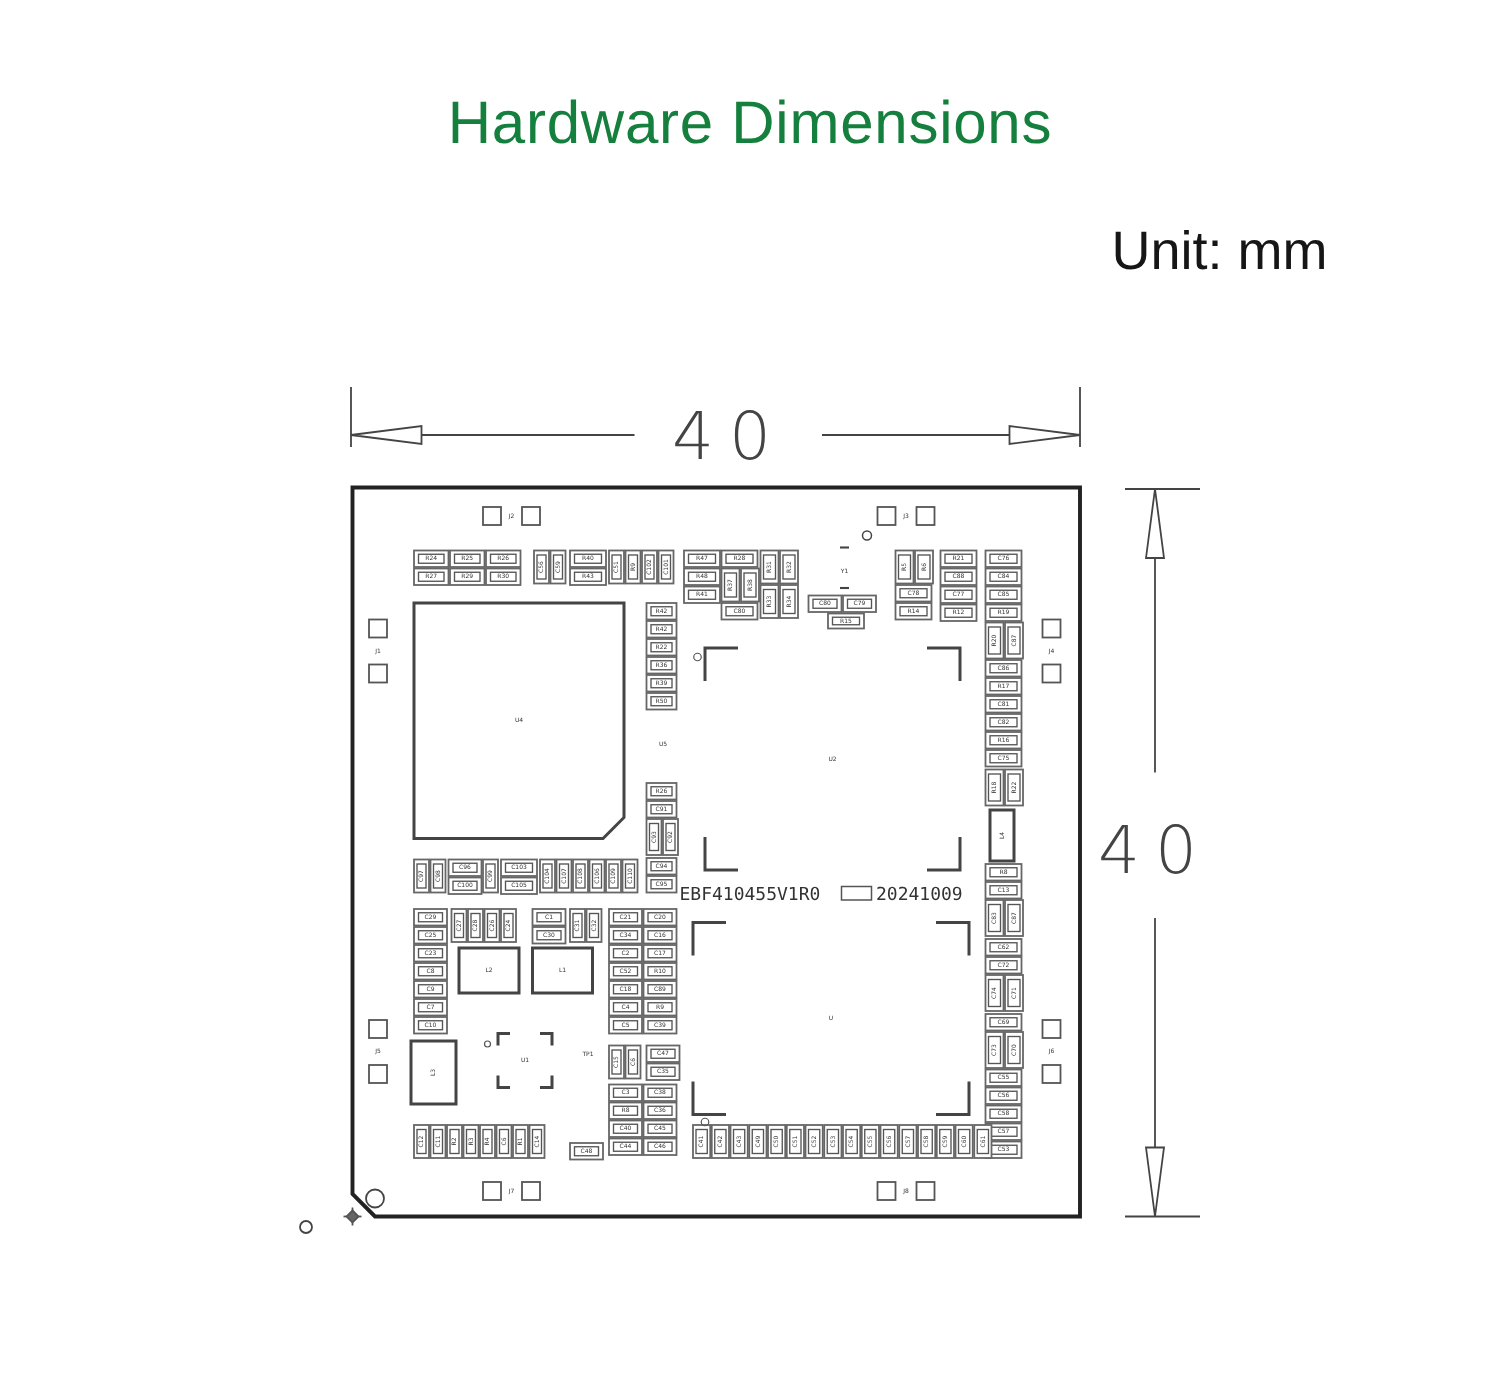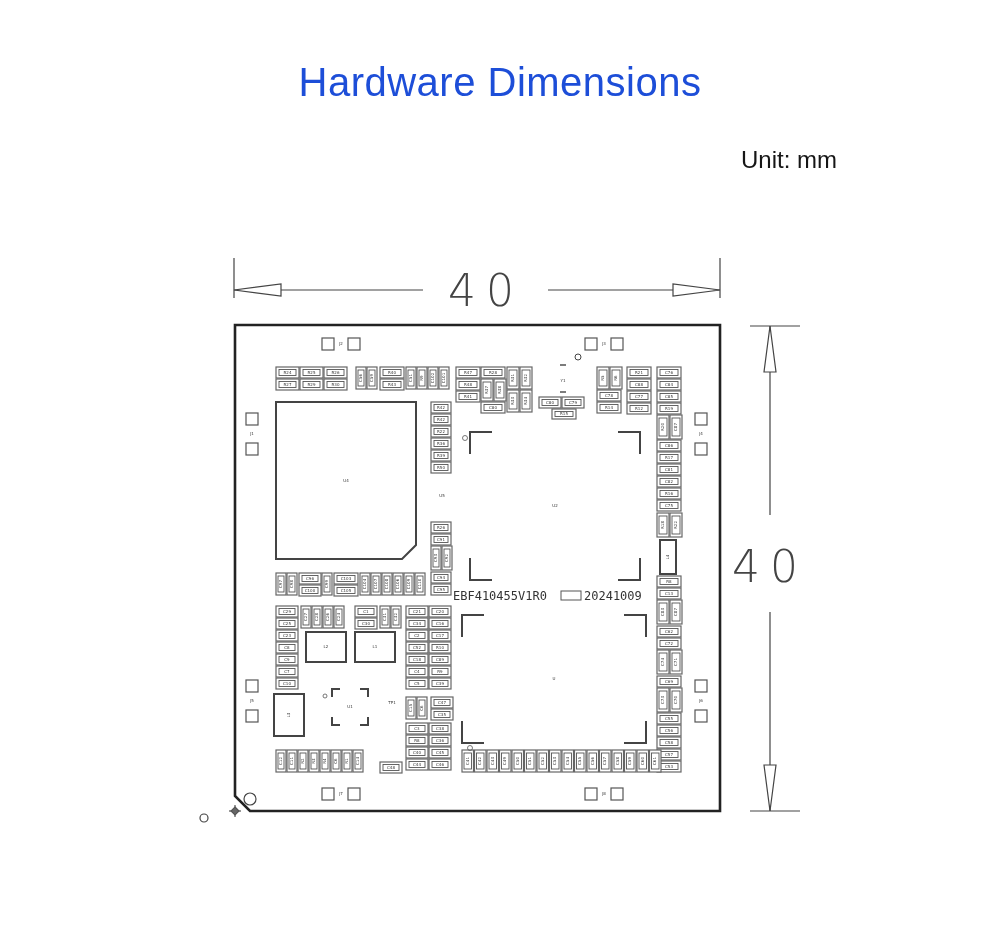--- a/index.html
+++ b/index.html
@@ -1,18 +1,18 @@
 <!DOCTYPE html>
 <html><head>
   <meta charset="utf-8">
   <style>
     html, body { margin: 0; padding: 0; background: #ffffff; }
     body { width: 1000px; height: 926px; position: relative; overflow: hidden; font-family: "DejaVu Sans", sans-serif; color: #111; }
-    .title { position: absolute; top: 60px; left: 0; width: 1000px; text-align: center; font-size: 40px; font-weight: normal; letter-spacing: 0.5px; font-family: "Liberation Sans", sans-serif; color: #1d4ed8; }
-    .unit { position: absolute; top: 146px; left: 741px; font-size: 24px; font-family: "Liberation Sans", sans-serif; color: #161616; }
+    .title { position: absolute; top: 60px; left: 0; width: 1000px; text-align: center; font-size: 40px; font-weight: normal; letter-spacing: 0.5px; font-family: "Liberation Sans", sans-serif; color: #15803d; }
+    .unit { position: absolute; top: 146px; left: 741px; font-size: 36px; font-family: "Liberation Sans", sans-serif; color: #161616; }
     #diagram { position: absolute; left: 0; top: 0; }
     .dim-text { font-family: "DejaVu Sans", sans-serif; font-weight: 200; fill: #444; }
     .comp { fill: #fff; stroke: #666; stroke-width: 1.2; }
     .comp-inner { fill: #fff; stroke: #555; stroke-width: 0.9; }
     .lbl { font-family: "DejaVu Sans", sans-serif; font-size: 4px; fill: #333; }
     .silk { font-family: "DejaVu Sans Mono", monospace; font-size: 12px; fill: #333; }
   </style>
 </head>
 <body>
 

